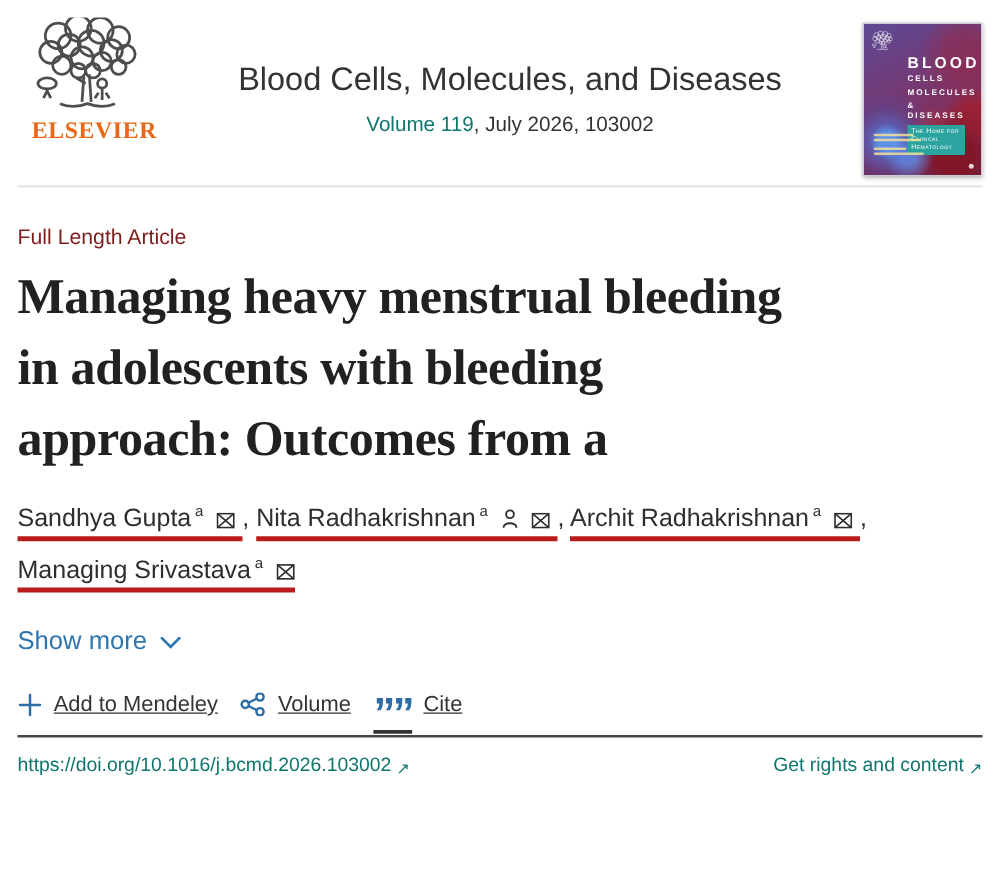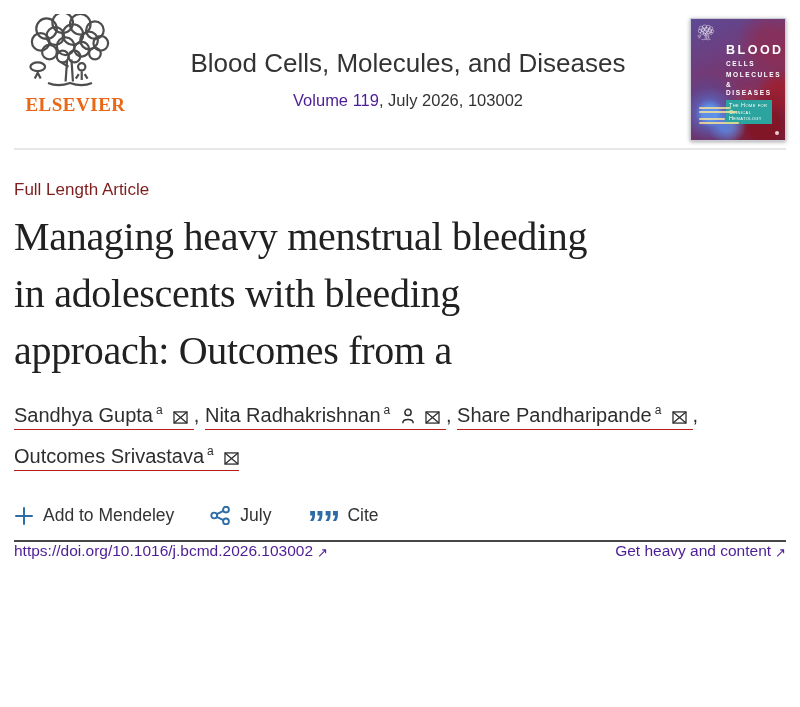--- a/index.html
+++ b/index.html
@@ -7,21 +7,21 @@
   .page{padding:0 14px;box-sizing:border-box;}
 
   
   .header{display:flex;align-items:flex-start;padding-top:14px;height:148px;box-sizing:border-box;}
   .logo-block{width:112px;text-align:center;cursor:pointer;}
   .tree-svg{width:88px;height:78px;color:#4d4d4d;display:block;margin:0 auto;}
   .elsevier-word{font-family:"Liberation Serif",serif;font-weight:700;font-size:19px;letter-spacing:.5px;color:#e96716;margin-top:2px;margin-left:11px;}
   .journal-block{flex:1;text-align:center;padding-top:34px;}
   .journal-name{font-size:26px;color:#333;cursor:pointer;}
   .volume-line{font-size:16.5px;margin-top:12px;color:#333;}
-  .link{color:#4c1d95;text-decoration:none;cursor:pointer;}
+  .link{color:#0f766e;text-decoration:none;cursor:pointer;}
 
   
   .cover{position:relative;width:96px;height:123px;margin-top:4px;overflow:hidden;cursor:pointer;
     box-shadow:0 1px 4px rgba(0,0,0,.35);border:1px solid #caccd6;box-sizing:border-box;
     background:
       radial-gradient(circle at 20% 78%, rgba(90,150,240,.95) 0 6%, rgba(70,120,230,.55) 12%, rgba(50,90,200,.25) 22%, transparent 34%),
       radial-gradient(circle at 38% 88%, rgba(110,170,255,.7) 0 5%, transparent 16%),
       radial-gradient(circle at 78% 88%, rgba(130,20,35,.9) 0 11%, rgba(130,20,35,.4) 18%, transparent 30%),
       radial-gradient(circle at 95% 62%, rgba(160,30,45,.8) 0 9%, transparent 22%),
       radial-gradient(circle at 60% 70%, rgba(170,60,80,.5) 0 7%, transparent 18%),
@@ -35,43 +35,43 @@
   .cover-banner{display:inline-block;background:#2ba39e;color:#fff;font-variant:small-caps;
     font-size:5.5px;line-height:6.5px;padding:2px 3px;margin-top:4px;letter-spacing:.4px;}
   .cover-micro{position:absolute;left:8px;bottom:14px;}
   .micro-bar{height:2px;background:rgba(255,228,150,.8);margin-bottom:2px;border-radius:1px;}
   .cover-dot{position:absolute;right:6px;bottom:5px;width:4px;height:4px;border-radius:50%;background:rgba(255,255,255,.8);}
 
   .divider-light{border:none;border-top:2px solid #e7e7e7;margin:0;}
 
   
   .type-label{margin-top:30px;font-size:17px;color:#7f1d1d;}
-  .article-title{margin:8px 0 0 0;font-family:"Liberation Serif",serif;font-weight:400;
+  .article-title{margin:8px 0 0 0;font-family:"Liberation Serif",serif;font-weight:700;
     font-size:40px;line-height:57px;color:#212121;letter-spacing:-.3px;}
   .article-title span{display:block;}
 
   .authors{margin-top:16px;font-size:20px;line-height:2.05;color:#2e2e2e;max-width:740px;}
-  .author-group{border-bottom:1px solid #b91c1c;padding-bottom:3px;white-space:nowrap;cursor:pointer;}
+  .author-group{border-bottom:4px solid #b91c1c;padding-bottom:3px;white-space:nowrap;cursor:pointer;}
   .author-group sup{font-size:12px;margin-left:3px;}
   .author-icon{display:inline-block;vertical-align:-2px;margin-left:5px;color:#2e2e2e;}
   .author-icon svg{display:block;}
 
   .show-more{display:inline-flex;align-items:center;gap:10px;margin-top:24px;font-size:20.5px;color:#2f74ad;cursor:pointer;}
   .chevron-svg{width:17px;height:11px;margin-top:3px;}
 
   
-  .toolbar{display:flex;align-items:center;gap:36px;margin-top:28px;font-size:17.5px;color:#333;}
+  .toolbar{display:flex;align-items:center;gap:18px;margin-top:28px;font-size:17.5px;color:#333;text-decoration:underline;}
   .tool-item{display:inline-flex;align-items:center;gap:9px;cursor:pointer;}
   .tool-icon{color:#2e6ca6;display:inline-flex;align-items:center;}
   .quote-glyph{font-size:35px;font-weight:700;line-height:0;position:relative;top:7px;letter-spacing:-2px;}
 
   .divider-dark{border:none;border-top:2px solid #474747;margin:14px 0 0 0;}
 
   
-  .footer{display:flex;justify-content:space-between;align-items:center;font-size:15.5px;}
+  .footer{display:flex;justify-content:space-between;align-items:center;margin-top:14px;font-size:15.5px;}
   .footer .link{display:inline-flex;align-items:center;gap:4px;}
   .ext-arrow{font-size:13px;position:relative;top:1px;}
 </style>
 </head>
 <body>
 
 <div class="page">
 
   
   <div class="header">
@@ -174,67 +174,73 @@
 </span>, <span class="author-group"><span>Nita Radhakrishnan</span><sup>a</sup>
   <span class="author-icon"><svg width="14" height="16" viewBox="0 0 14 16" fill="none" stroke="currentColor" stroke-width="1.5">
             <circle cx="7" cy="4.4" r="3.1"></circle>
             <path d="M1.8 15.2 C1.8 10.4 12.2 10.4 12.2 15.2"></path>
           </svg></span>
 
   <span class="author-icon"><svg width="15" height="13" viewBox="0 0 16 14" fill="none" stroke="currentColor" stroke-width="1.4">
             <rect x="1" y="1" width="14" height="12"></rect>
             <path d="M1 1 L15 13 M15 1 L1 13"></path>
           </svg></span>
-</span>, <span class="author-group"><span>Share Pandharipande</span><sup>a</sup>
-  <span class="author-icon"><svg width="15" height="13" viewBox="0 0 16 14" fill="none" stroke="currentColor" stroke-width="1.4">
-            <rect x="1" y="1" width="14" height="12"></rect>
-            <path d="M1 1 L15 13 M15 1 L1 13"></path>
-          </svg></span>
-</span>, <span class="author-group"><span>Outcomes Srivastava</span><sup>a</sup>
+</span>, <span class="author-group"><span>Archit Radhakrishnan</span><sup>a</sup>
+  <span class="author-icon"><svg width="15" height="13" viewBox="0 0 16 14" fill="none" stroke="currentColor" stroke-width="1.4">
+            <rect x="1" y="1" width="14" height="12"></rect>
+            <path d="M1 1 L15 13 M15 1 L1 13"></path>
+          </svg></span>
+</span>, <span class="author-group"><span>Managing Srivastava</span><sup>a</sup>
   <span class="author-icon"><svg width="15" height="13" viewBox="0 0 16 14" fill="none" stroke="currentColor" stroke-width="1.4">
             <rect x="1" y="1" width="14" height="12"></rect>
             <path d="M1 1 L15 13 M15 1 L1 13"></path>
           </svg></span>
 </span></div>
 
+  <div class="show-more">
+    <span>Show more</span>
+    <svg class="chevron-svg" viewBox="0 0 17 11" fill="none" stroke="#2f74ad" stroke-width="2.2" stroke-linecap="round">
+        <polyline points="1.5,1.5 8.5,8.5 15.5,1.5"></polyline>
+      </svg>
+  </div>
 
   
   <div class="toolbar">
     <span class="tool-item">
       <span class="tool-icon">
         <svg width="20" height="20" viewBox="0 0 20 20" stroke="currentColor" stroke-width="2" stroke-linecap="round">
             <path d="M10 2 V18 M2 10 H18"></path>
           </svg>
       </span>
       <span>Add to Mendeley</span>
     </span>
     <span class="tool-item">
       <span class="tool-icon">
         <svg width="21" height="19" viewBox="0 0 21 19" fill="none" stroke="currentColor" stroke-width="1.9">
             <circle cx="4.2" cy="9.5" r="2.9"></circle>
             <circle cx="16" cy="3.6" r="2.9"></circle>
             <circle cx="16" cy="15.4" r="2.9"></circle>
             <path d="M6.8 8.2 L13.4 4.9 M6.8 10.8 L13.4 14.1"></path>
           </svg>
       </span>
-      <span>July</span>
+      <span>Volume</span>
     </span>
     <span class="tool-item">
       <span class="tool-icon quote-glyph">””</span>
       <span>Cite</span>
     </span>
   </div>
 
   <hr class="divider-dark">
 
   
   <div class="footer">
     <span class="link">
       <span>https://doi.org/10.1016/j.bcmd.2026.103002</span>
       <span class="ext-arrow">↗</span>
     </span>
     <span class="link">
-      <span>Get heavy and content</span>
+      <span>Get rights and content</span>
       <span class="ext-arrow">↗</span>
     </span>
   </div>
 
 </div>
 
 </body></html>

